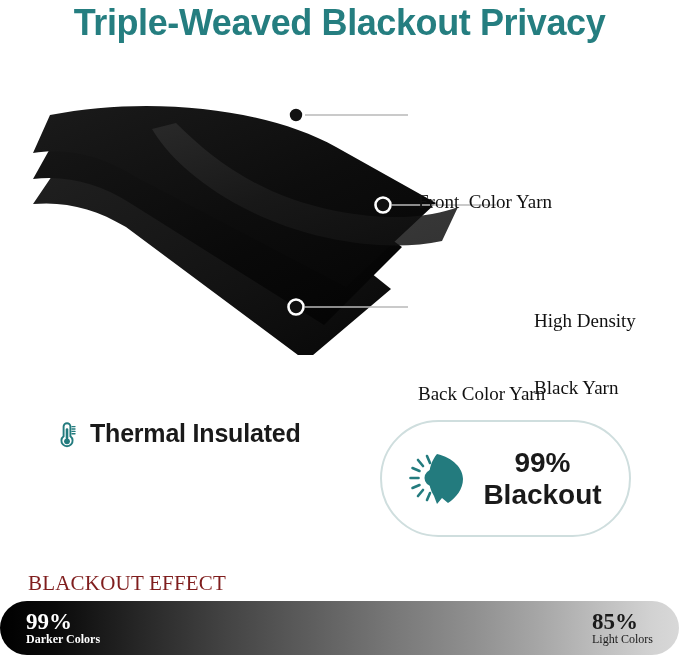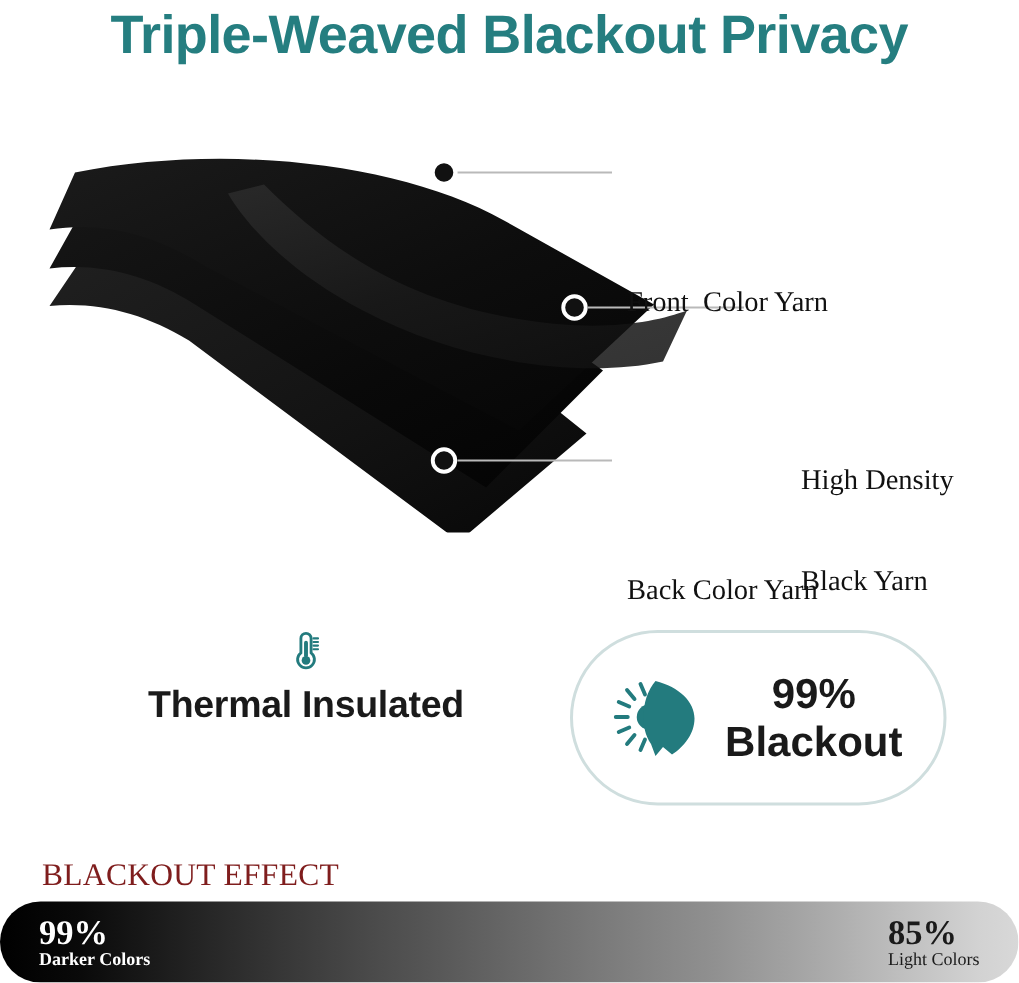--- a/index.html
+++ b/index.html
@@ -58,21 +58,20 @@
   #features-list {
     position: absolute;
     left: 44px;
     top: 410px;
     width: 320px;
   }
   .feature-row {
     display: flex;
     align-items: center;
     height: 47px;
-    flex-direction: column;
   }
   .feature-icon {
     width: 46px;
     flex: 0 0 46px;
     display: flex;
     align-items: center;
     justify-content: center;
     color: #237b7e;
   }
   .feature-label {

